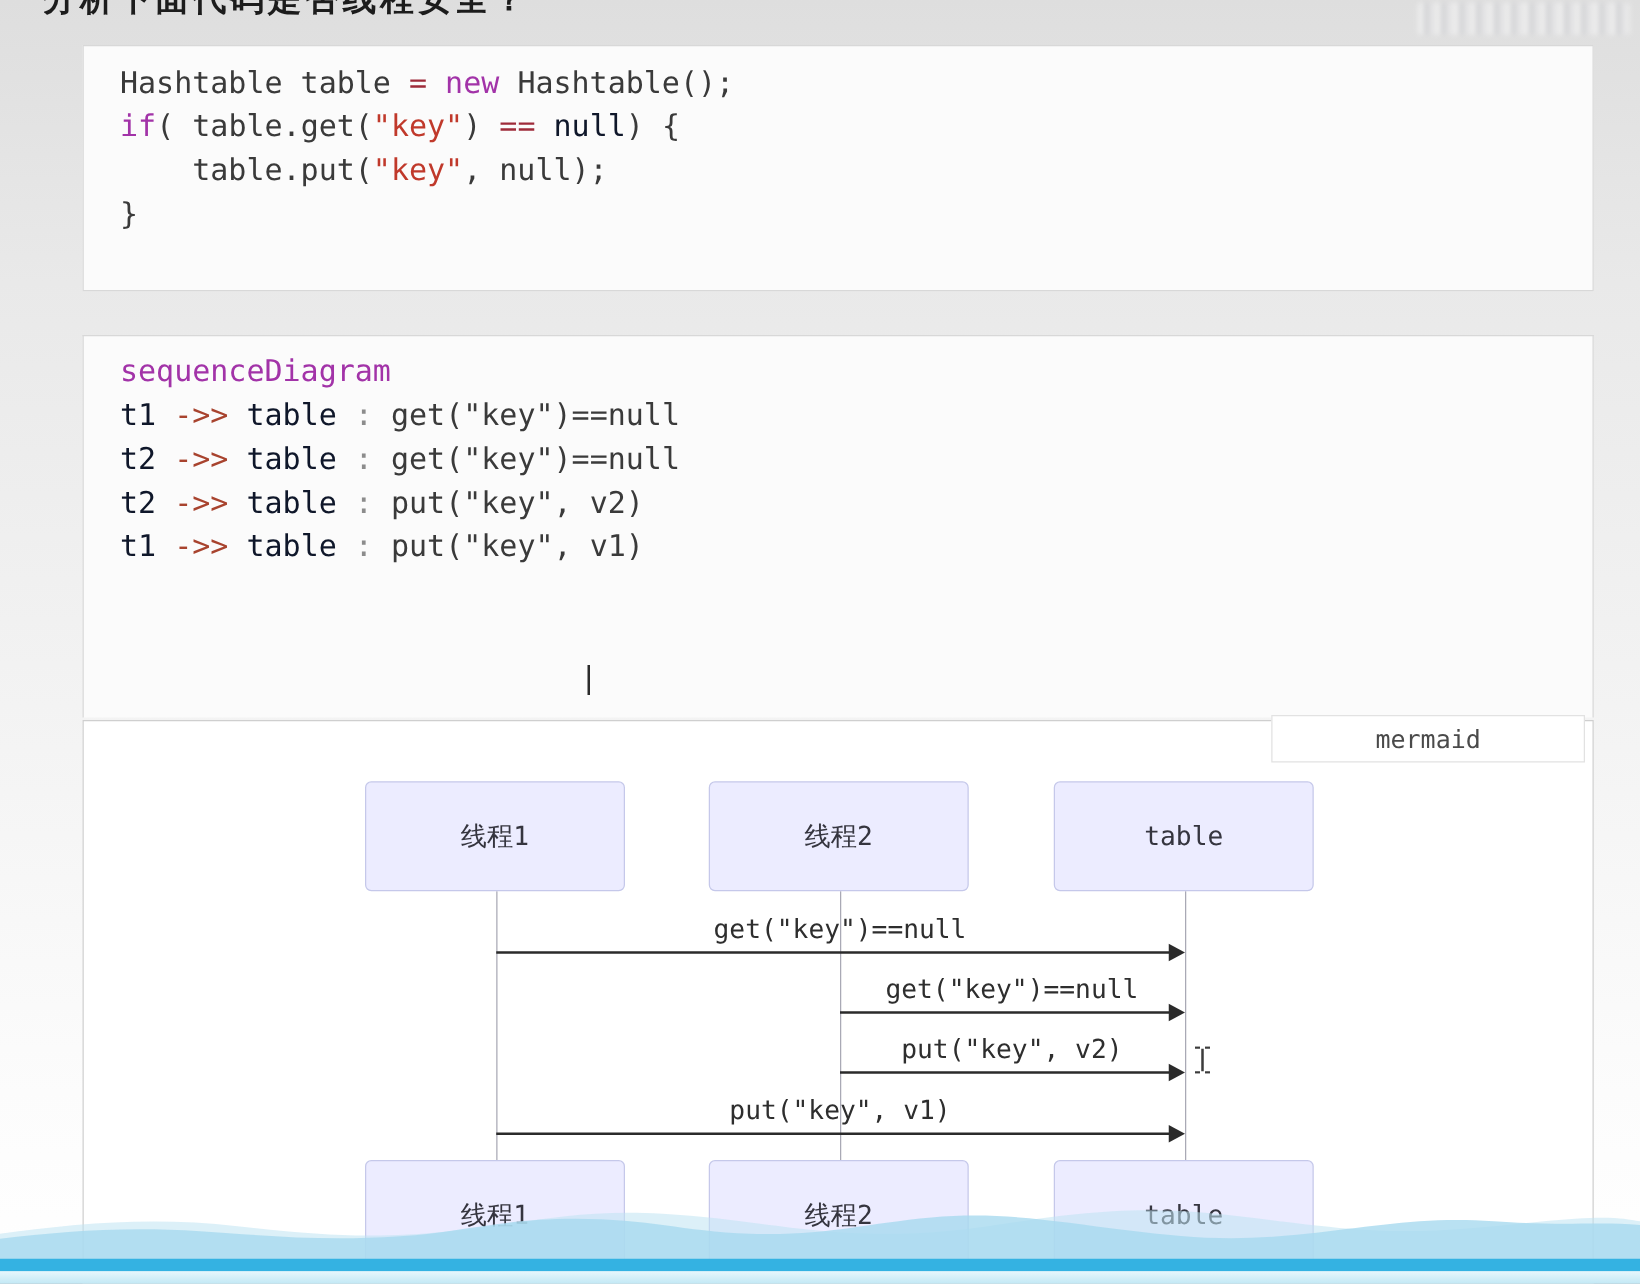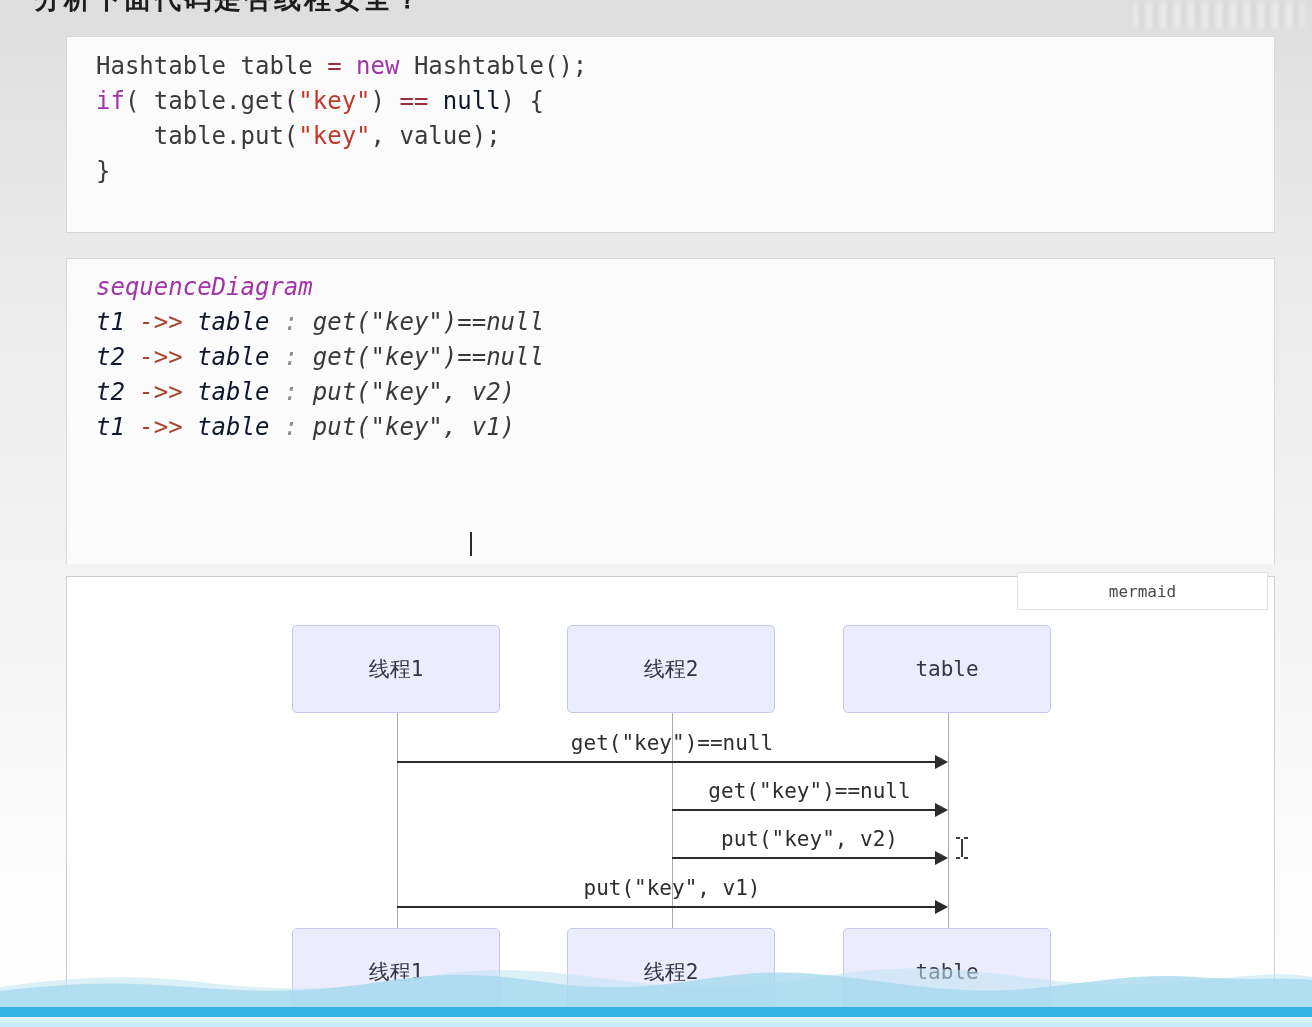--- a/index.html
+++ b/index.html
@@ -18,42 +18,42 @@
     position:absolute; right:8px; top:2px; width:170px; height:26px; opacity:.45;
     background:repeating-linear-gradient(90deg, rgba(255,255,255,.9) 0 5px, rgba(190,192,198,.8) 5px 9px, rgba(235,235,238,.9) 9px 14px);
     filter:blur(2px); border-radius:3px;
   }
   .code-block{
     position:absolute; left:66px; width:1209px; background:#fbfbfb;
     border:1px solid #d8d8d8; box-sizing:border-box;
     font-family:"DejaVu Sans Mono", monospace; font-size:24px;
   }
   .cb-java{ top:36px; height:197px; padding:12px 0 0 29px; }
-  .cb-mermaid{ top:258px; height:306px; padding:11px 16px 0 29px; border-bottom:none;font-style:italic; }
+  .cb-mermaid{ top:268px; height:306px; padding:11px 16px 0 29px; border-bottom:none; }
   .code-line{ height:35px; line-height:35px; white-space:pre; }
   .tok-plain{color:#3a3a3a}
   .tok-kw{color:#a233a8}
   .tok-green{color:#2f8b2f}
   .tok-blue{color:#0f172a}
   .tok-str{color:#c0392b}
   .tok-op{color:#9e2b3a}
   .tok-rust{color:#a8432e}
   .tok-comment{color:#b0741f}
   .tok-gray{color:#8c8c8c}
   
   .text-caret{ position:absolute; left:470px; top:532px; width:2px; height:24px; background:#2b2b2b; }
   
   .diagram-panel{
     position:absolute; left:66px; top:576px; width:1209px; height:451px;
     background:#ffffff; border:1px solid #cfcfcf; box-sizing:border-box;
   }
   .mermaid-tab{
     position:absolute; left:1017px; top:572px; width:251px; height:38px;
     background:#ffffff; border:1px solid #e2e2e2; box-sizing:border-box;
-    font-family:"DejaVu Sans Mono", monospace; font-size:16px; color:#4a4a4a;
+    font-family:"DejaVu Sans Mono", monospace; font-size:20px; color:#4a4a4a;
     display:flex; align-items:center; justify-content:center;
   }
   .actor-box{
     position:absolute; width:208px; height:88px; background:#ececff;
     border:1px solid #c5c8ea; border-radius:5px; box-sizing:border-box;
     display:flex; align-items:center; justify-content:center;
     font-family:"DejaVu Sans Mono", monospace; font-size:21px; color:#35353f;
   }
   .lifeline{ position:absolute; width:1px; background:#a9a9b5; }
   .msg-line{ position:absolute; height:2px; background:#2b2b2b; }
@@ -84,21 +84,21 @@
 <body>
 
 <div class="page">
 
   <div class="heading-partial">分析下面代码是否线程安全？</div>
   <div class="watermark"></div>
 
   <div class="code-block cb-java" id="java-block">
       <div class="code-line"><span class="tok-plain">Hashtable table </span><span class="tok-op">=</span><span class="tok-plain"> </span><span class="tok-kw">new</span><span class="tok-plain"> Hashtable();</span></div>
       <div class="code-line"><span class="tok-kw">if</span><span class="tok-plain">( table.get(</span><span class="tok-str">"key"</span><span class="tok-plain">) </span><span class="tok-op">==</span><span class="tok-plain"> </span><span class="tok-blue">null</span><span class="tok-plain">) {</span></div>
-      <div class="code-line"><span class="tok-plain">    table.put(</span><span class="tok-str">"key"</span><span class="tok-plain">, value);</span></div>
+      <div class="code-line"><span class="tok-plain">    table.put(</span><span class="tok-str">"key"</span><span class="tok-plain">, null);</span></div>
       <div class="code-line"><span class="tok-plain">}</span></div>
     </div>
 
   <div class="code-block cb-mermaid" id="mermaid-block">
       <div class="code-line"><span class="tok-kw">sequenceDiagram</span></div>
       <div class="code-line"><span class="tok-blue">t1</span><span class="tok-rust"> -&gt;&gt; </span><span class="tok-blue">table</span><span class="tok-gray"> : </span><span class="tok-plain">get("key")==null</span></div>
       <div class="code-line"><span class="tok-blue">t2</span><span class="tok-rust"> -&gt;&gt; </span><span class="tok-blue">table</span><span class="tok-gray"> : </span><span class="tok-plain">get("key")==null</span></div>
       <div class="code-line"><span class="tok-blue">t2</span><span class="tok-rust"> -&gt;&gt; </span><span class="tok-blue">table</span><span class="tok-gray"> : </span><span class="tok-plain">put("key", v2)</span></div>
       <div class="code-line"><span class="tok-blue">t1</span><span class="tok-rust"> -&gt;&gt; </span><span class="tok-blue">table</span><span class="tok-gray"> : </span><span class="tok-plain">put("key", v1)</span></div>
     </div>

